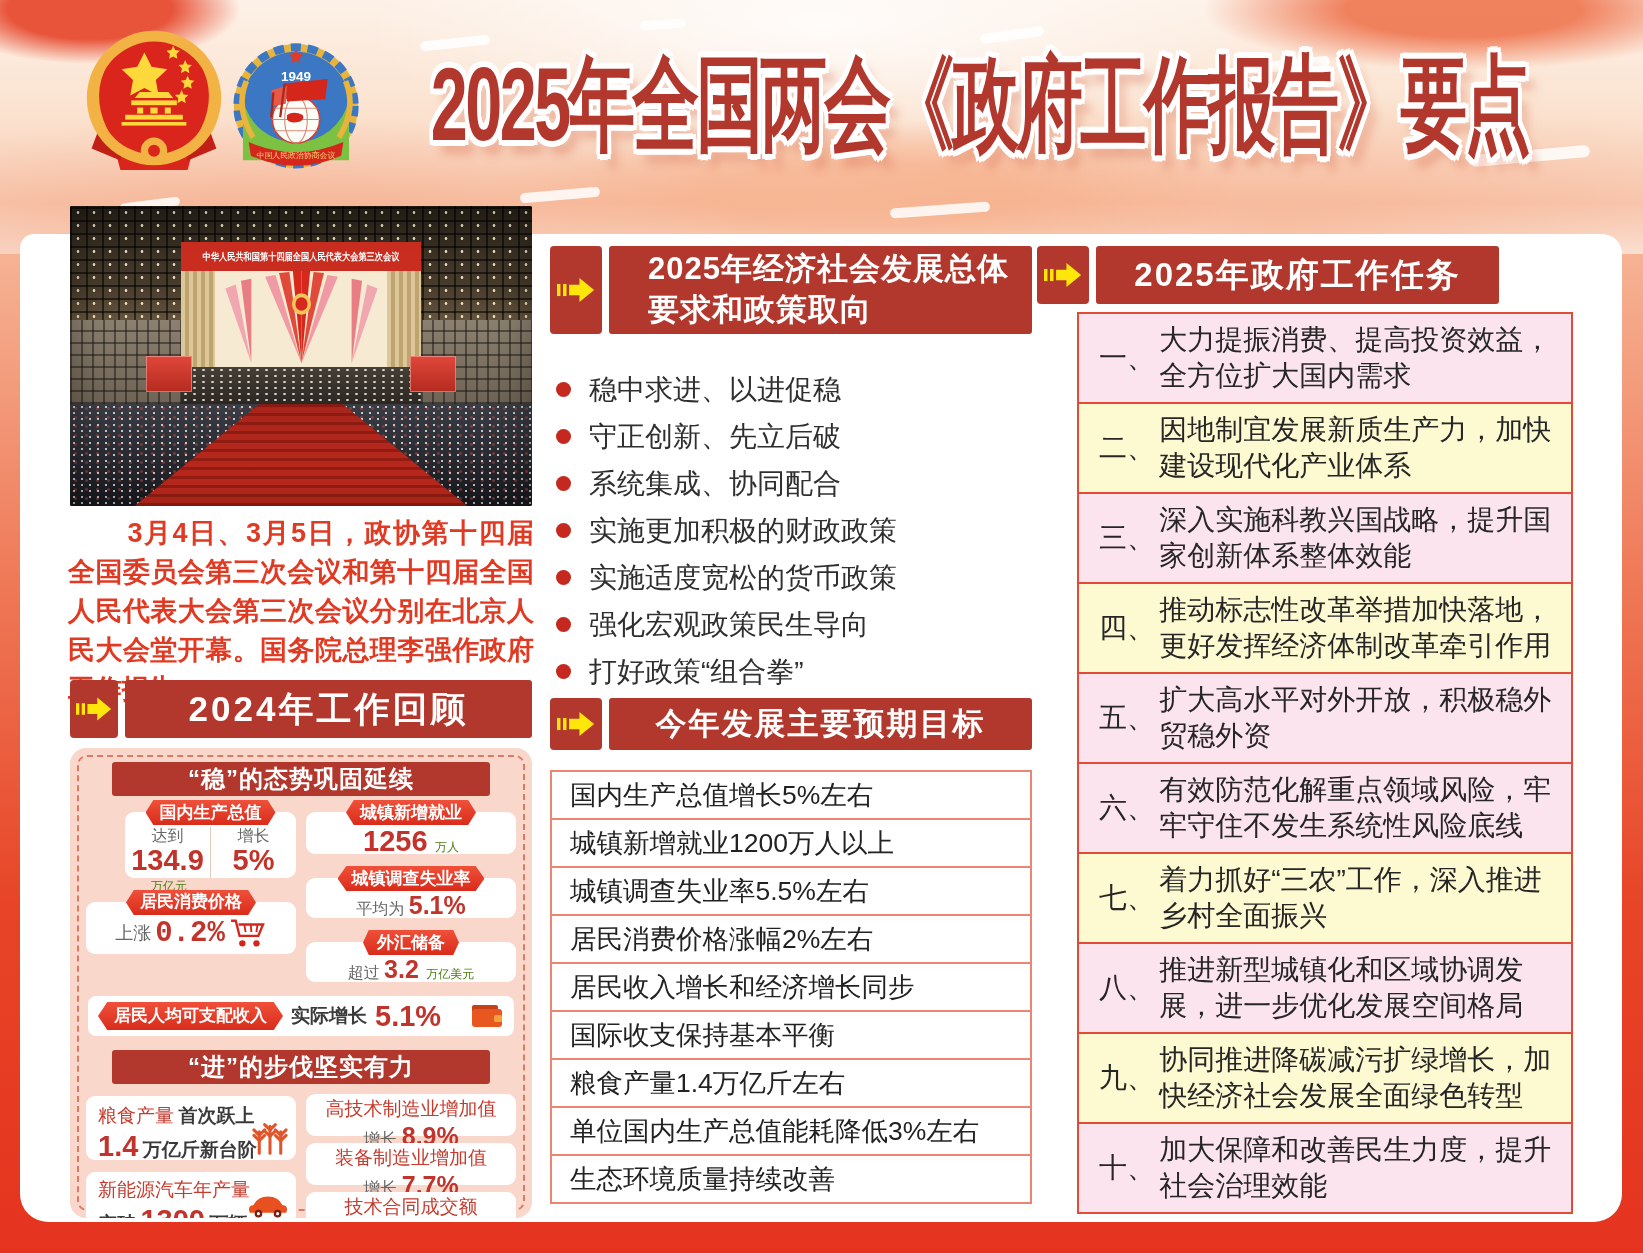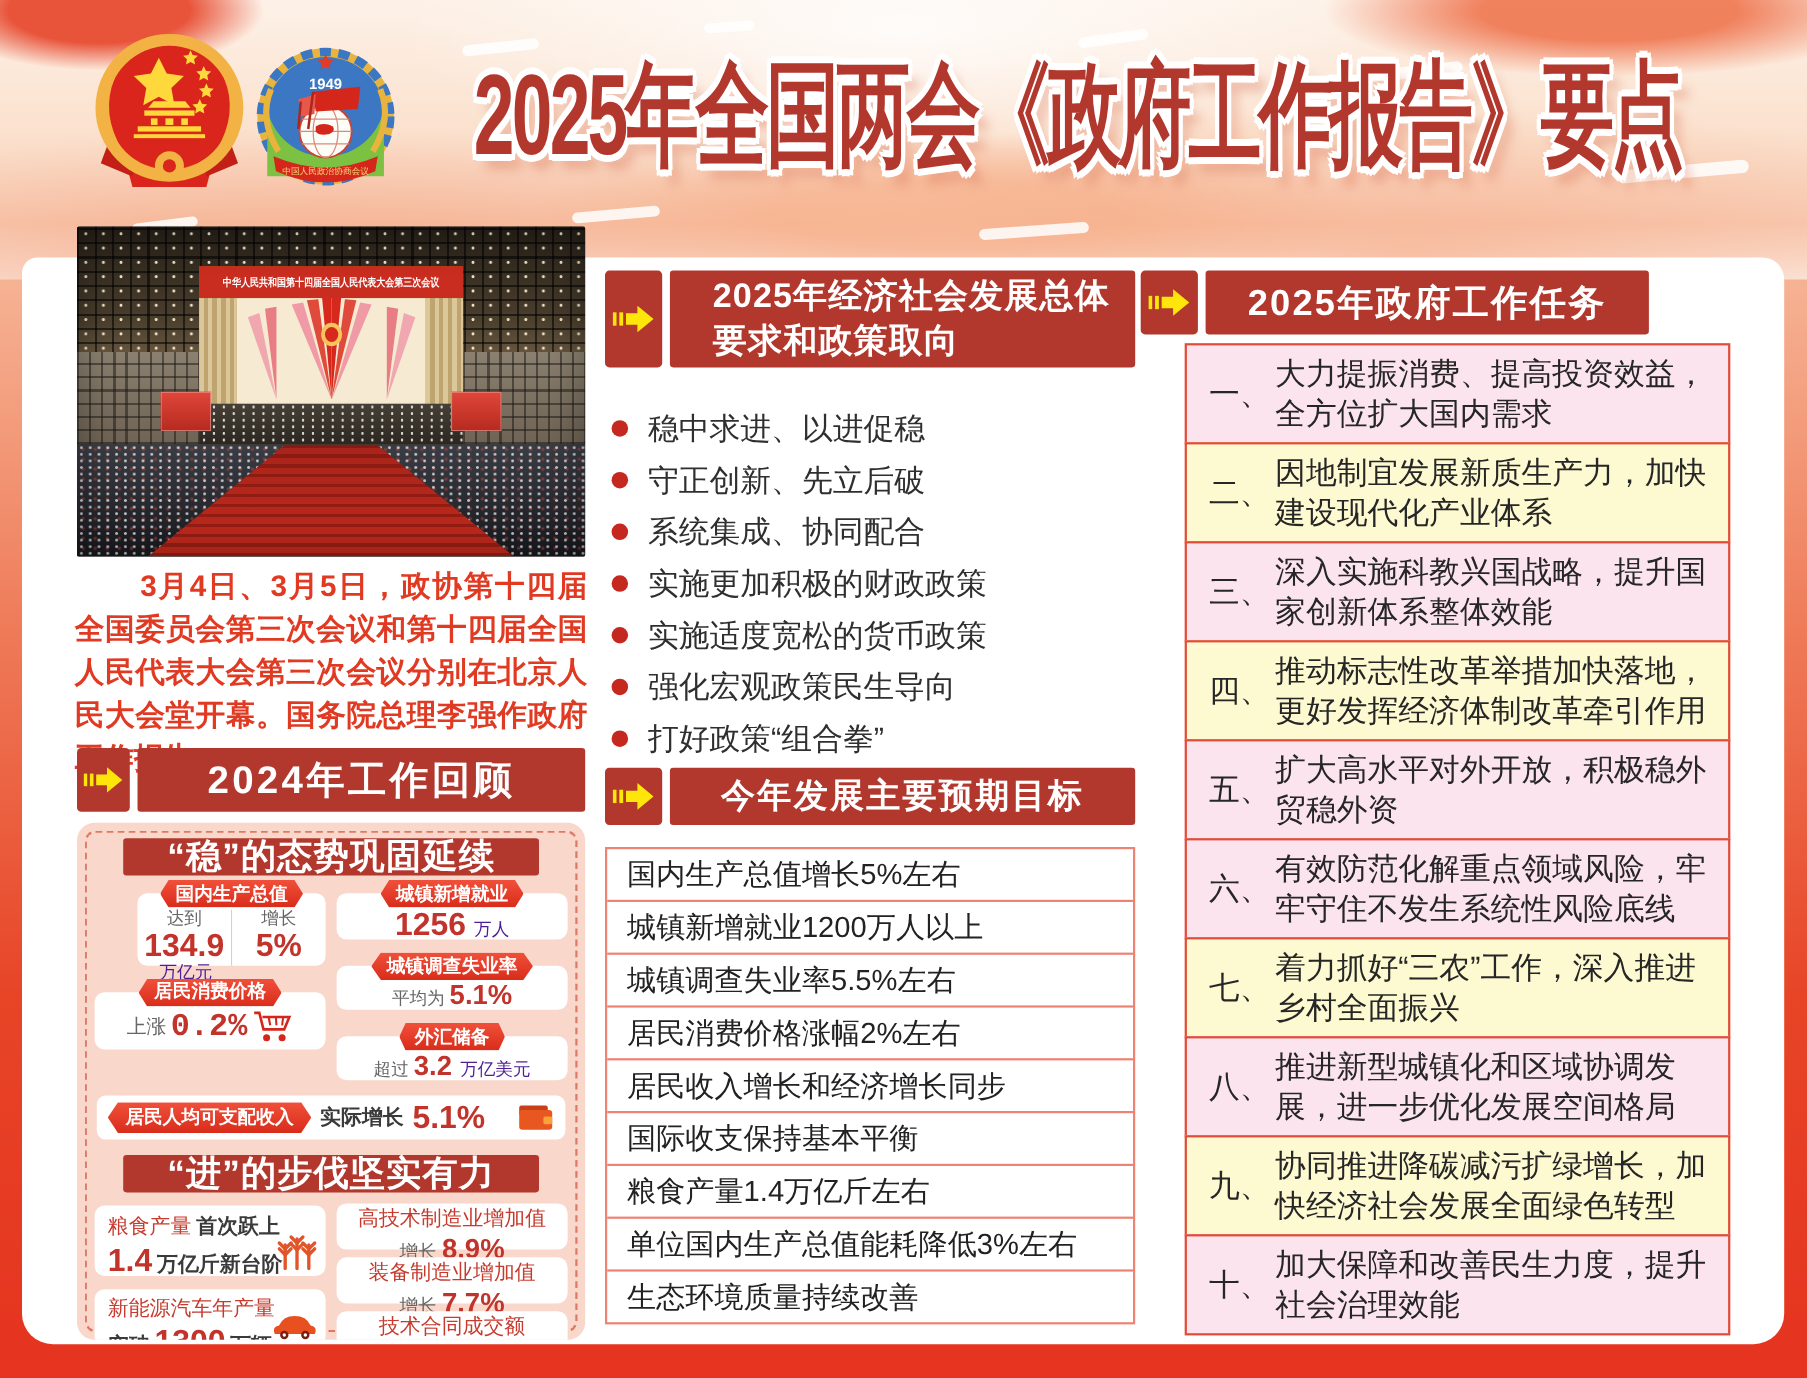--- a/index.html
+++ b/index.html
@@ -53,21 +53,21 @@
       repeating-linear-gradient(90deg, rgba(0,0,0,.55) 0 2px, transparent 2px 16px),
       repeating-linear-gradient(0deg, rgba(0,0,0,.55) 0 2px, transparent 2px 13px),
       linear-gradient(180deg,#262019 0%,#4a3e2d 70%,#6a5941 100%);
     background-size:16px 13px,auto,auto,auto;}
   .ph-wall{position:absolute;top:38%;width:24%;height:28%;
     background:
       repeating-linear-gradient(0deg, rgba(25,22,18,.5) 0 2px, transparent 2px 12px),
       repeating-linear-gradient(90deg, rgba(25,22,18,.5) 0 2px, transparent 2px 11px),
       linear-gradient(180deg,#8c8170 0%,#6e6354 100%);}
   .ph-wall.l{left:0;} .ph-wall.r{right:0;}
-  .ph-stage{position:absolute;left:24%;top:12%;width:52%;height:54%;background:#a16207;}
+  .ph-stage{position:absolute;left:24%;top:12%;width:52%;height:54%;background:#fde047;}
   .ph-banner{position:absolute;left:0;top:0;width:100%;height:18%;background:#c92d20;
     display:flex;align-items:center;justify-content:center;overflow:hidden;}
   .ph-banner span{color:#fff;font-size:10px;font-weight:bold;white-space:nowrap;transform:scaleX(.82);letter-spacing:0;}
   .ph-curtain{position:absolute;top:18%;width:14%;height:60%;
     background:repeating-linear-gradient(90deg,#dcc79b 0 4px,#c0a470 4px 8px);}
   .ph-curtain.l{left:0;} .ph-curtain.r{right:0;}
   .ph-flagwall{position:absolute;left:14%;top:18%;width:72%;height:60%;background:#f6ead2;}
   .ph-leaders{position:absolute;left:0;bottom:0;width:100%;height:23%;
     background:radial-gradient(circle, rgba(255,255,255,.8) 1px, transparent 1.4px),linear-gradient(180deg,#463f35,#2b2720);
     background-size:9px 6px,auto;}
@@ -84,32 +84,32 @@
   .ph-screen.l{left:16.5%;} .ph-screen.r{right:16.5%;}
   .photo::after{content:"";position:absolute;inset:0;box-shadow:inset 0 0 40px rgba(0,0,0,.35);}
   
   .intro{position:absolute;left:68px;top:514px;width:466px;margin:0;
     font-size:27px;font-weight:bold;color:#e13a23;line-height:1.44;text-align:justify;text-indent:2.2em;}
   
   .panel{position:absolute;left:70px;top:748px;width:462px;height:470px;background:#f9d7cb;border-radius:16px;
     box-sizing:border-box;padding:12px 16px 0;overflow:hidden;}
   .panel::before{content:"";position:absolute;inset:7px;border:2px dashed #dd7a66;border-radius:10px;pointer-events:none;}
   .secbar{position:relative;width:378px;height:34px;margin:2px auto 2px;background:#b2382e;border-radius:3px;
-    color:#fff;font-size:32px;font-weight:bold;letter-spacing:1px;display:flex;align-items:center;justify-content:center;z-index:1;}
+    color:#fff;font-size:24px;font-weight:bold;letter-spacing:1px;display:flex;align-items:center;justify-content:center;z-index:1;}
   .srow{display:flex;gap:10px;margin-top:16px;position:relative;z-index:1;}
   .scol{flex:1;display:flex;flex-direction:column;}
   .card{position:relative;background:#fff;border-radius:9px;box-sizing:border-box;}
   .ribbon{position:absolute;top:-12px;left:50%;transform:translateX(-50%);height:25px;line-height:25px;
     padding:0 14px;white-space:nowrap;color:#fff;font-size:17px;font-weight:bold;
     background:linear-gradient(180deg,#f0503a,#d92c1b);
     clip-path:polygon(0% 50%,6% 0%,94% 0%,100% 50%,94% 100%,6% 100%);}
   .pre{font-size:16px;color:#666;}
   .val{font-size:25px;font-weight:bold;color:#c2342b;font-style:normal;}
   .big{font-size:29px;}
-  .unit{font-size:16px;color:#4c1d95;margin-left:3px;}
+  .unit{font-size:12px;color:#4d7c0f;margin-left:3px;}
   .gdp{height:66px;margin-top:0;padding-top:15px;display:flex;margin-left:39px;}
   .gdp .half{flex:1;text-align:center;line-height:1.1;}
   .gdp .half.hr{border-left:1px solid #e8cabe;}
   .cpi{height:52px;margin-top:24px;display:flex;align-items:center;justify-content:center;gap:4px;padding-top:10px;font-family:Liberation Mono, monospace;}
   .jobs{height:42px;margin-top:0;padding-top:13px;text-align:center;}
   .unemp{height:40px;margin-top:24px;padding-top:13px;text-align:center;}
   .forex{height:40px;margin-top:24px;padding-top:13px;text-align:center;}
   .swide{position:relative;background:#fff;border-radius:8px;height:40px;margin:14px 2px 0;
     display:flex;align-items:center;gap:8px;padding:0 10px;z-index:1;}
   .swide .ribbon2{flex:none;height:28px;line-height:28px;padding:0 16px;color:#fff;font-size:17px;font-weight:bold;white-space:nowrap;

